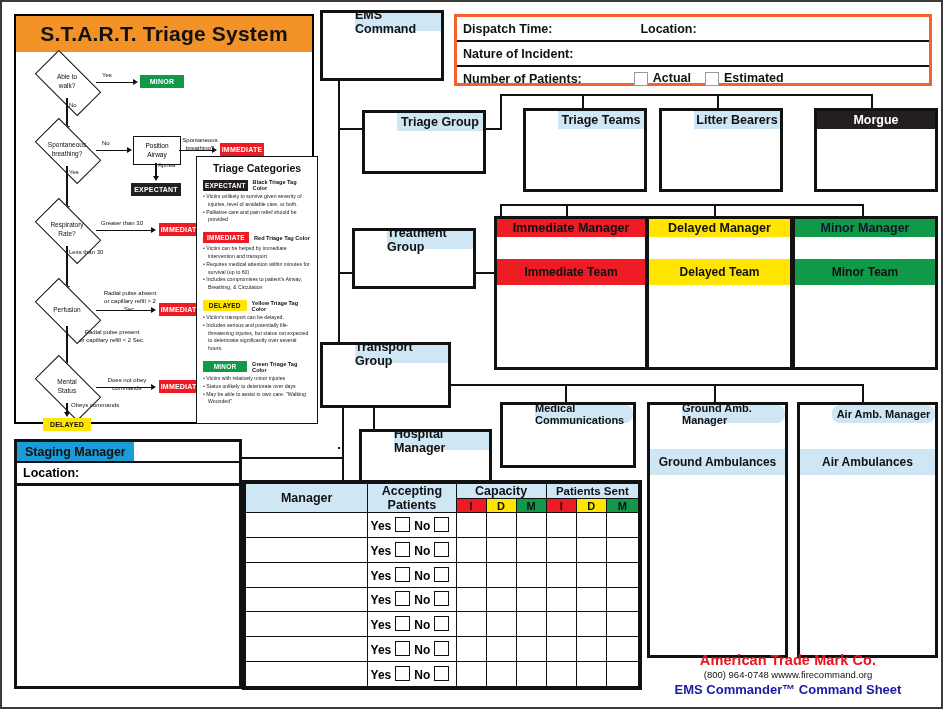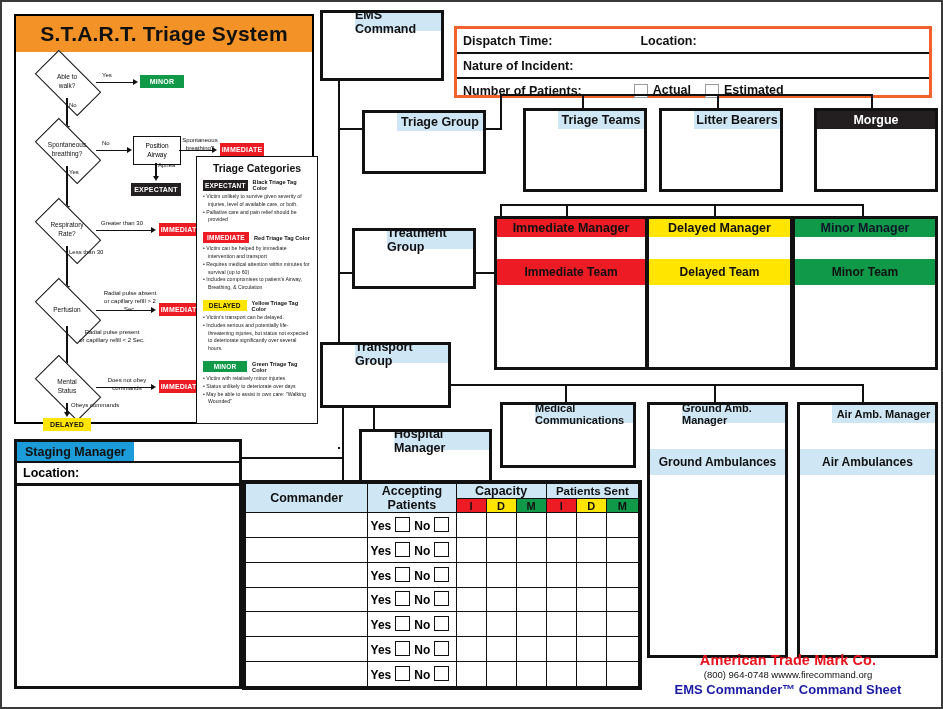--- a/index.html
+++ b/index.html
@@ -42,33 +42,33 @@
   .cat-list li:before{content:"\2022  ";}
 
   
   .obox{position:absolute;border:3px solid #111;background:#fff;}
   .obox .cap{height:18px;display:flex;align-items:center;justify-content:center;font-size:12.5px;font-weight:bold;color:#111;background:#cfe6f5;}
   .cap.blue{background:#cfe6f5;margin-left:32px;}
   .cap.black{background:#231f20;color:#fff;}
   .cap.red{background:#ed1c24;color:#111;}
   .cap.yellow{background:#ffe500;color:#111;}
   .cap.green{background:#11994a;color:#0f172a;}
-  .cap.small{font-size:11px;}
+  .cap.small{font-size:11px;border-radius:8px;}
   .band{height:26px;display:flex;align-items:center;justify-content:center;font-size:12px;font-weight:bold;color:#111;}
   .band.red{background:#ed1c24;}
   .band.yellow{background:#ffe500;}
   .band.green{background:#11994a;}
   .band.blue{background:#cfe6f5;}
   .spacer{background:#fff;}
 
   
   .conn{position:absolute;background:#111;}
 
   
-  #dispatch{left:452px;top:24px;width:478px;height:72px;border:3px solid #f4622c;background:#fff;text-align:right;}
+  #dispatch{left:452px;top:12px;width:478px;height:72px;border:3px solid #f4622c;background:#fff;text-align:right;}
   .drow{height:23px;border-bottom:2px solid #111;display:flex;align-items:center;padding-left:6px;font-size:12.5px;font-weight:bold;color:#111;}
   .drow:last-child{border-bottom:none;}
   .dlabel2{margin-left:88px;}
   .ckbox{display:inline-block;width:12px;height:12px;border:1.5px solid #9a9a9a;background:#fff;margin:0 5px 0 0;vertical-align:middle;}
 
   
   #staging{left:12px;top:437px;width:228px;height:250px;border:3px solid #111;background:#fff;}
   #staging .hdr{height:19px;display:flex;align-items:center;}
   #staging .hdr .tag{background:#1b9bd8;color:#111;font-size:12.5px;font-weight:bold;padding:0 8px;height:19px;display:flex;align-items:center;}
   #staging .loc{height:20px;border-top:2px solid #111;border-bottom:3px solid #111;display:flex;align-items:center;padding-left:6px;font-size:12.5px;font-weight:bold;}
@@ -352,21 +352,21 @@
           <col style="width:88px">
         <col style="width:30px">
           <col style="width:30px">
           <col style="width:30px">
         <col style="width:30px">
           <col style="width:30px">
           <col style="width:32px">
       </colgroup>
       <thead>
         <tr>
-          <th class="th-blue" rowspan="2">Commander</th>
+          <th class="th-blue" rowspan="2">Manager</th>
           <th class="th-blue" rowspan="2">Accepting Patients</th>
           <th class="th-blue" colspan="3">Capacity</th>
           <th class="th-blue th-sm" colspan="3">Patients Sent</th>
         </tr>
         <tr>
           <th class="idm i">I</th>
           <th class="idm d">D</th>
           <th class="idm m">M</th>
           <th class="idm i">I</th>
           <th class="idm d">D</th>

